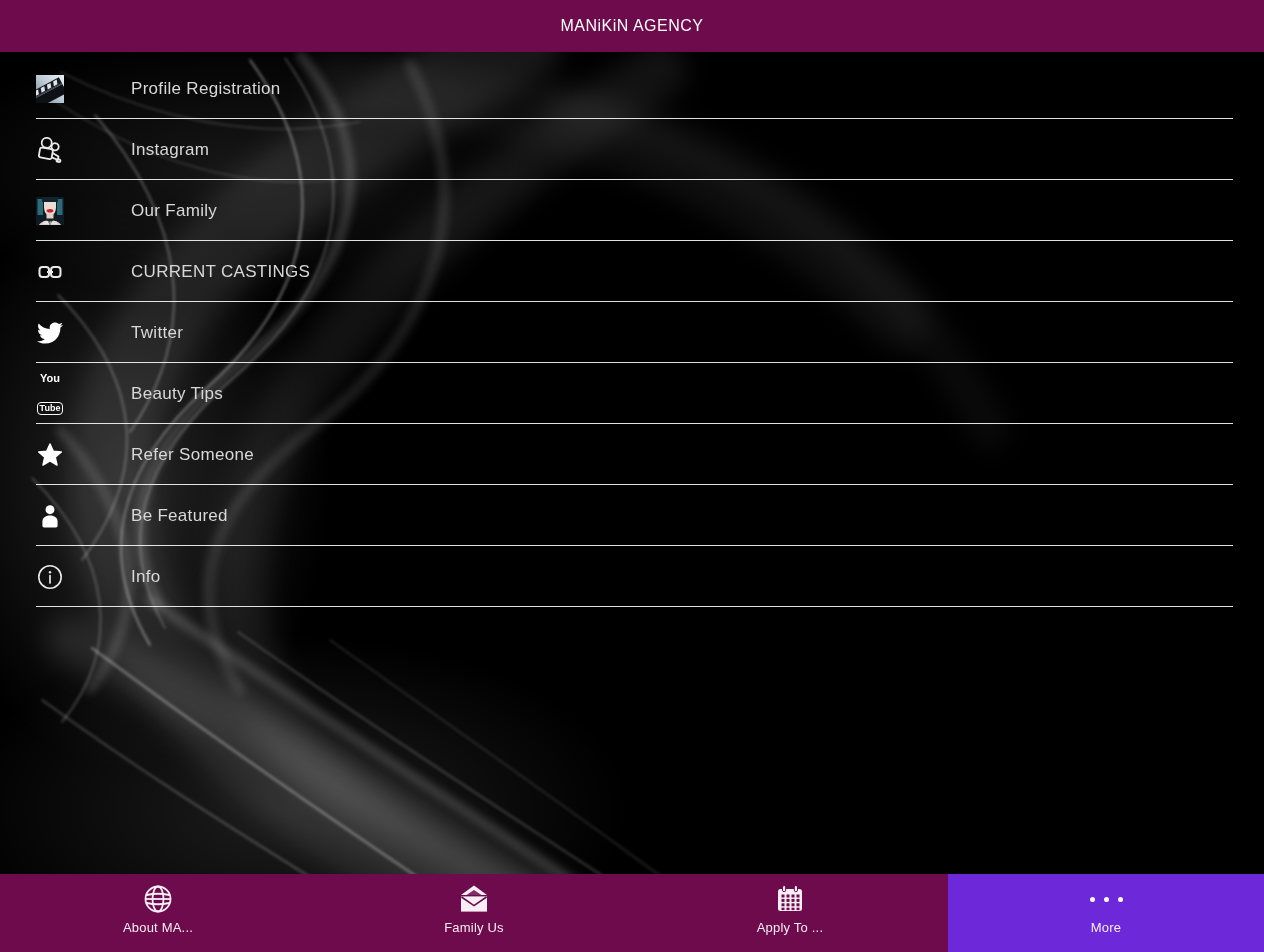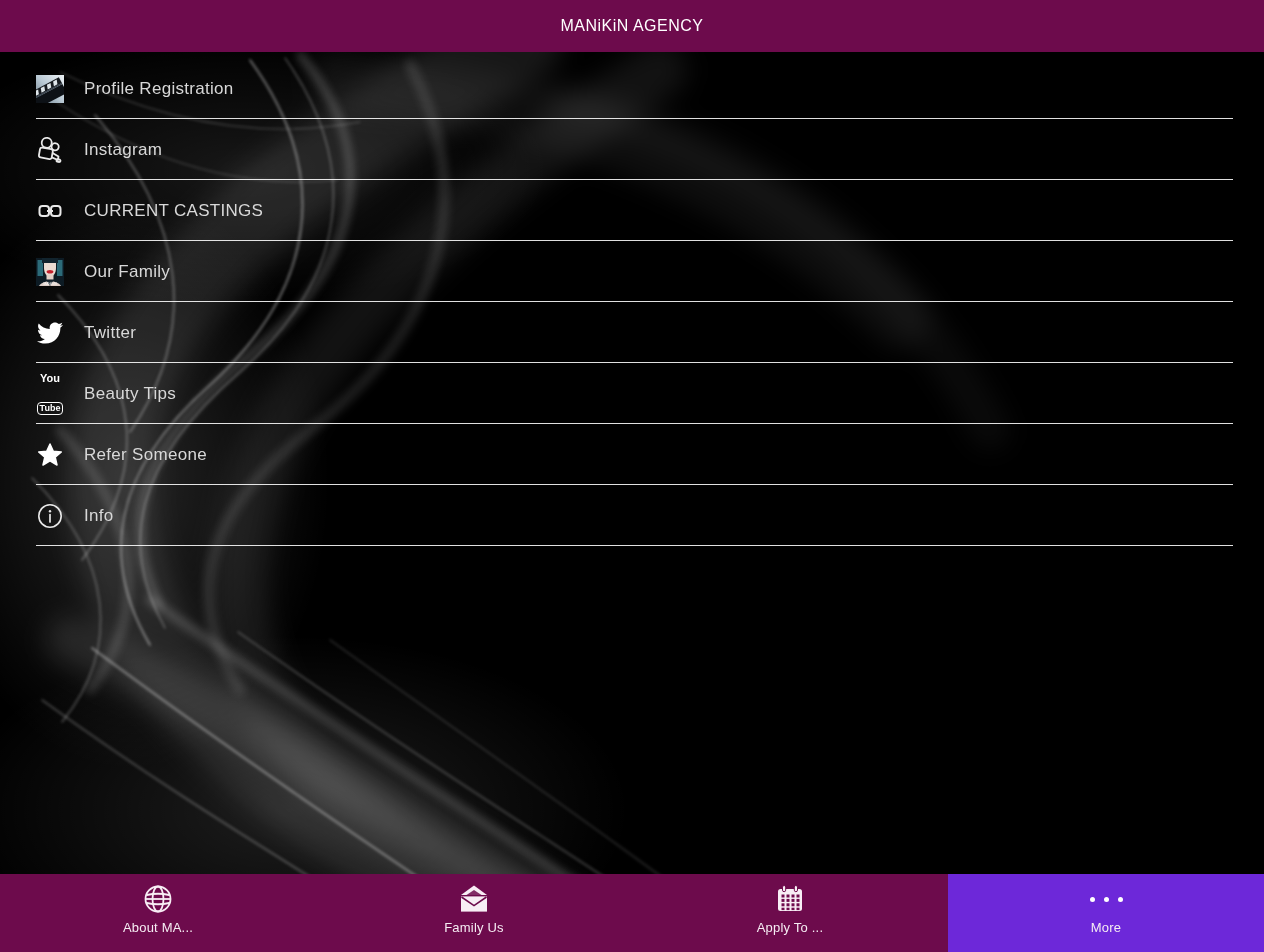--- a/index.html
+++ b/index.html
@@ -29,21 +29,21 @@
     padding: 0 31px 0 36px; position: relative; cursor: pointer;
   }
   .row::after {
     content: ''; position: absolute; left: 36px; right: 31px; bottom: 0;
     height: 1px; background: rgba(255,255,255,.88);
   }
   .row-icon {
     width: 28px; height: 28px; margin-right: 20px; flex: none;
     display: flex; align-items: center; justify-content: center;
   }
-  .row-label { color: #d8d8d8; font-size: 17px; letter-spacing: .3px; }
+  .row-label { color: #d8d8d8; font-size: 17px; letter-spacing: .3px; margin-left: 47px; }
 
   
   .yt { display: flex; flex-direction: column; align-items: center; color: #fff; }
   .yt-you { font-size: 11px; font-weight: bold; line-height: 10px; }
   .yt-tube {
     font-size: 9px; font-weight: bold; border: 1.5px solid #fff;
     border-radius: 4px; padding: 0 2px; line-height: 11px; margin-top: 19px;
   }
 
   
@@ -156,49 +156,49 @@
           <path d="M17,16.5 L23.5,19 L23.5,22.5 L17,21"></path>
           <ellipse cx="24.2" cy="23" rx="2" ry="1.3"></ellipse>
         </g>
       </svg>
     </span>
     <span class="row-label">Instagram</span>
   </div>
 
   <div class="row">
     <span class="row-icon">
-      <svg width="28" height="28" viewBox="0 0 28 28" fill="none" stroke="#e9e9e9" stroke-width="2">
-        <rect x="3.5" y="9" width="9.5" height="10" rx="3"></rect>
-        <rect x="15" y="9" width="9.5" height="10" rx="3"></rect>
-        <path d="M11,14 H17"></path>
-      </svg>
-    </span>
-    <span class="row-label">CURRENT CASTINGS</span>
-  </div>
-
-  <div class="row">
-    <span class="row-icon">
       <svg width="28" height="28" viewBox="0 0 28 28">
         <rect width="28" height="28" fill="#0d1b24"></rect>
         <rect x="1.5" y="2" width="5.5" height="16" fill="#2c6b79"></rect>
         <rect x="21" y="2" width="5.5" height="16" fill="#2c6b79"></rect>
         <path d="M8,2 h12 v8 c0,5 -2.5,8.5 -6,8.5 s-6,-3.5 -6,-8.5 Z" fill="#ecdcd2"></path>
         <rect x="6" y="0" width="16" height="5" fill="#12242e"></rect>
         <ellipse cx="14" cy="13.8" rx="3.4" ry="1.8" fill="#c2202d"></ellipse>
         <path d="M10.5,16.5 h7 v5 h-7 Z" fill="#e3cfc6"></path>
         <path d="M3,28 C6,21.5 22,21.5 25,28 Z" fill="#dccdc6"></path>
         <path d="M10.5,22.5 L14,28 L17.5,22.5 Z" fill="#1a2730"></path>
         <text x="14" y="27" font-size="3.2" text-anchor="middle" fill="#ffffff">MANiKiN</text>
       </svg>
     </span>
     <span class="row-label">Our Family</span>
   </div>
 
   <div class="row">
     <span class="row-icon">
+      <svg width="28" height="28" viewBox="0 0 28 28" fill="none" stroke="#e9e9e9" stroke-width="2">
+        <rect x="3.5" y="9" width="9.5" height="10" rx="3"></rect>
+        <rect x="15" y="9" width="9.5" height="10" rx="3"></rect>
+        <path d="M11,14 H17"></path>
+      </svg>
+    </span>
+    <span class="row-label">CURRENT CASTINGS</span>
+  </div>
+
+  <div class="row">
+    <span class="row-icon">
       <svg width="26" height="26" viewBox="0 0 24 24">
         <path fill="#ffffff" d="M23.95 4.57c-.885.39-1.83.65-2.825.775 1.014-.61 1.794-1.574 2.163-2.723-.951.555-2.005.96-3.127 1.184C19.265 2.846 17.988 2.246 16.57 2.246c-2.717 0-4.92 2.203-4.92 4.917 0 .39.045.765.127 1.124C7.69 8.094 4.066 6.13 1.64 3.16c-.427.722-.666 1.561-.666 2.475 0 1.71.87 3.213 2.188 4.096-.807-.026-1.566-.248-2.228-.616v.06c0 2.386 1.693 4.375 3.946 4.828-.413.11-.849.17-1.296.17-.314 0-.615-.03-.916-.085.631 1.953 2.445 3.376 4.604 3.416-1.68 1.32-3.809 2.106-6.102 2.106-.39 0-.779-.024-1.17-.068 2.189 1.394 4.768 2.21 7.557 2.21 9.054 0 13.999-7.497 13.999-13.986 0-.21 0-.42-.015-.63.961-.69 1.8-1.56 2.46-2.548z"></path>
       </svg>
     </span>
     <span class="row-label">Twitter</span>
   </div>
 
   <div class="row">
     <span class="row-icon">
       <span class="yt">
@@ -211,20 +211,29 @@
 
   <div class="row">
     <span class="row-icon">
       <svg width="26" height="26" viewBox="0 0 26 26">
         <path fill="#ffffff" stroke="#ffffff" stroke-width="1.5" stroke-linejoin="round" d="M13 2 L16.3 9.2 L24.3 9.9 L18.2 15.2 L20 23 L13 18.9 L6 23 L7.8 15.2 L1.7 9.9 L9.7 9.2 Z"></path>
       </svg>
     </span>
     <span class="row-label">Refer Someone</span>
   </div>
 
+  <div class="row">
+    <span class="row-icon">
+      <svg width="26" height="26" viewBox="0 0 24 24" fill="#ffffff">
+        <circle cx="12" cy="6.2" r="4.1"></circle>
+        <path d="M12 11.6 c-4.3 0 -7 2.3 -7 5.4 V21 a1.5 1.5 0 0 0 1.5 1.5 h11 A1.5 1.5 0 0 0 19 21 v-4 c0 -3.1 -2.7 -5.4 -7 -5.4 Z"></path>
+      </svg>
+    </span>
+    <span class="row-label">Be Featured</span>
+  </div>
 
   <div class="row">
     <span class="row-icon">
       <svg width="26" height="26" viewBox="0 0 26 26" fill="none">
         <circle cx="13" cy="13" r="11.2" stroke="#e9e9e9" stroke-width="1.6"></circle>
         <circle cx="13" cy="8.2" r="1.2" fill="#e9e9e9"></circle>
         <path d="M13 11.5 V19" stroke="#e9e9e9" stroke-width="1.7" stroke-linecap="round"></path>
       </svg>
     </span>
     <span class="row-label">Info</span>

